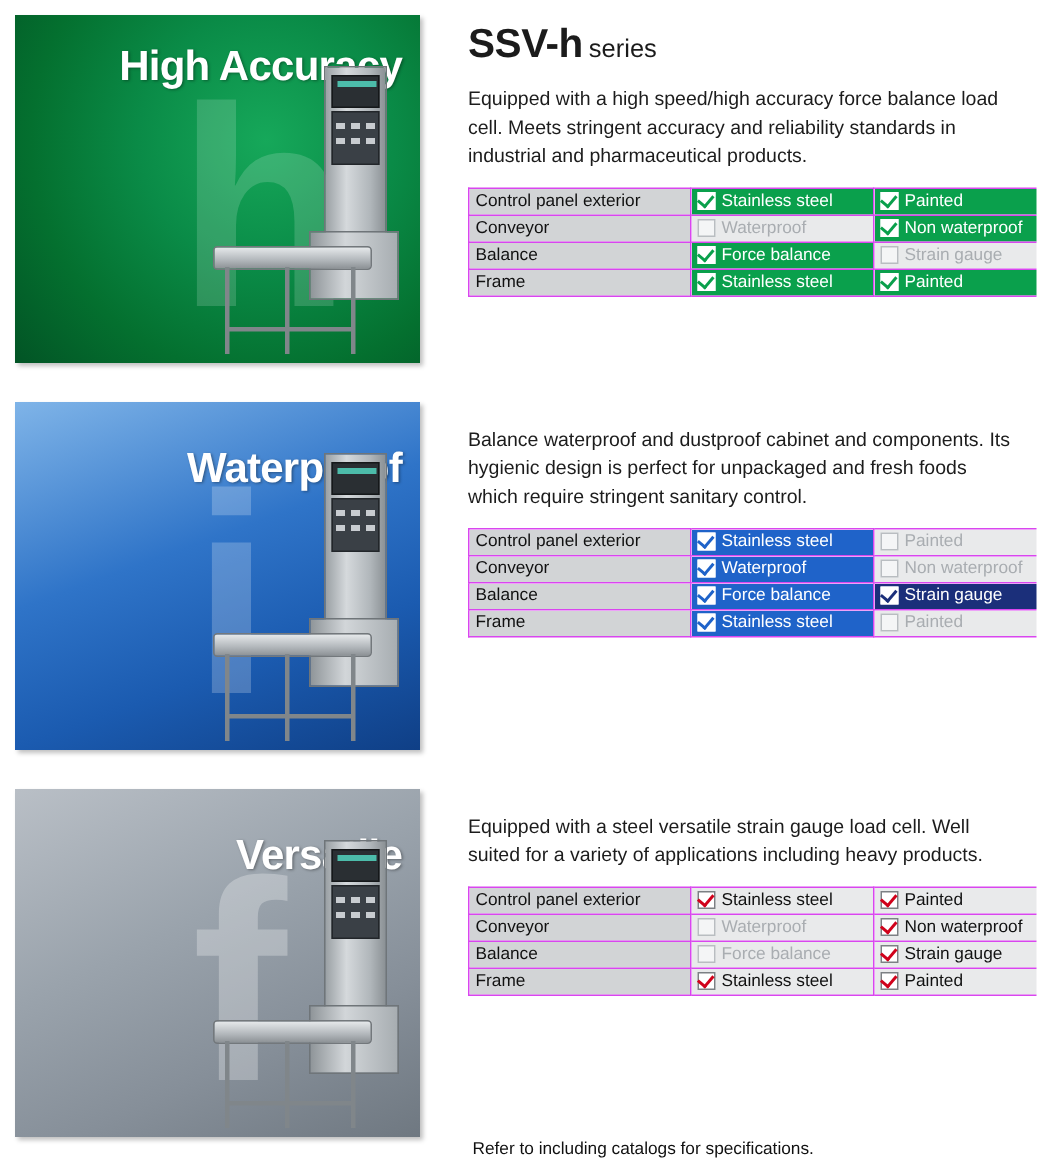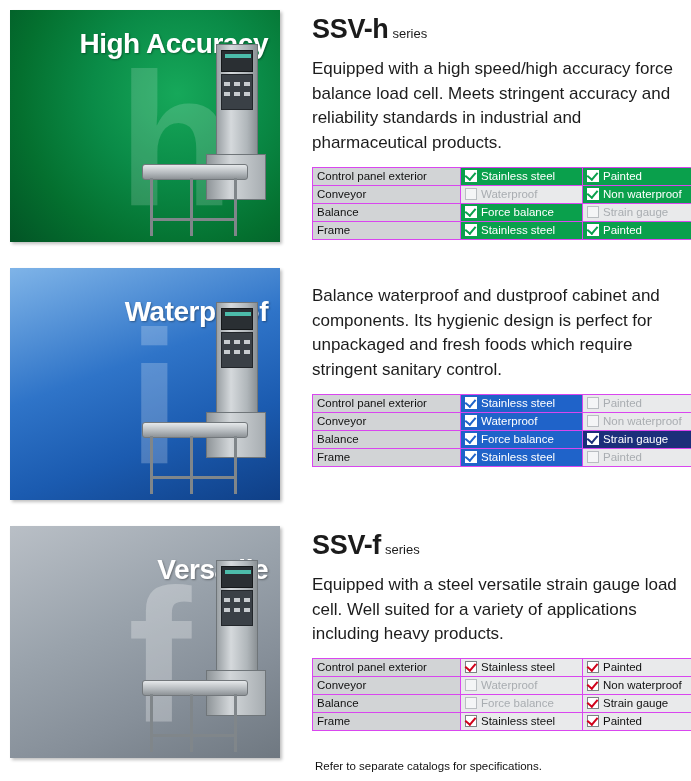--- a/index.html
+++ b/index.html
@@ -165,28 +165,28 @@
     width: 372px;
   }
   .title {
     font-size: 27px;
     font-weight: bold;
     color: #1b1b1b;
     letter-spacing: -0.3px;
     margin: 0;
   }
   .title .series {
-    font-size: 13px;
+    font-size: 17px;
     font-weight: normal;
     letter-spacing: 0;
     margin-left: 4px;
   }
   .desc {
     margin-top: 12px;
-    font-size: 17px;
+    font-size: 13px;
     line-height: 1.45;
     color: #1c1c1c;
     width: 368px;
   }
 
   
   table.spec {
     border-collapse: collapse;
     margin-top: 11px;
     width: 369px;
@@ -470,23 +470,20 @@
         <div class="btn" style="right:44px; top:50px;"></div>
         <div class="body"></div>
         <div class="conveyor"></div>
         <div class="leg" style="left:12px; top:136px; height:58px;"></div>
         <div class="leg" style="left:52px; top:136px; height:58px;"></div>
         <div class="leg" style="left:96px; top:136px; height:58px;"></div>
         <div class="legbar" style="left:12px; top:176px; width:86px;"></div>
       </div>
     </div>
     <div class="content">
-      <div class="title">
-        <span>SSV-f</span><span class="series">series</span>
-      </div>
       <div class="desc">Equipped with a steel versatile strain gauge load cell. Well suited for a variety of applications including heavy products.</div>
       <table class="spec">
         <tbody>
           <tr>
             <td class="rowlabel">Control panel exterior</td>
             <td class="opt st-on-gray">
                 <div class="cellinner">
                   <span class="chk on"></span>
                   <span>Stainless steel</span>
                 </div>
@@ -541,14 +538,14 @@
                   <span class="chk on"></span>
                   <span>Painted</span>
                 </div>
               </td>
           </tr>
         </tbody>
       </table>
     </div>
   </div>
 
-  <div class="footnote">Refer to separate catalogs for specifications.</div>
+  <div class="footnote">Refer to including catalogs for specifications.</div>
 </div>
 
 </body></html>

